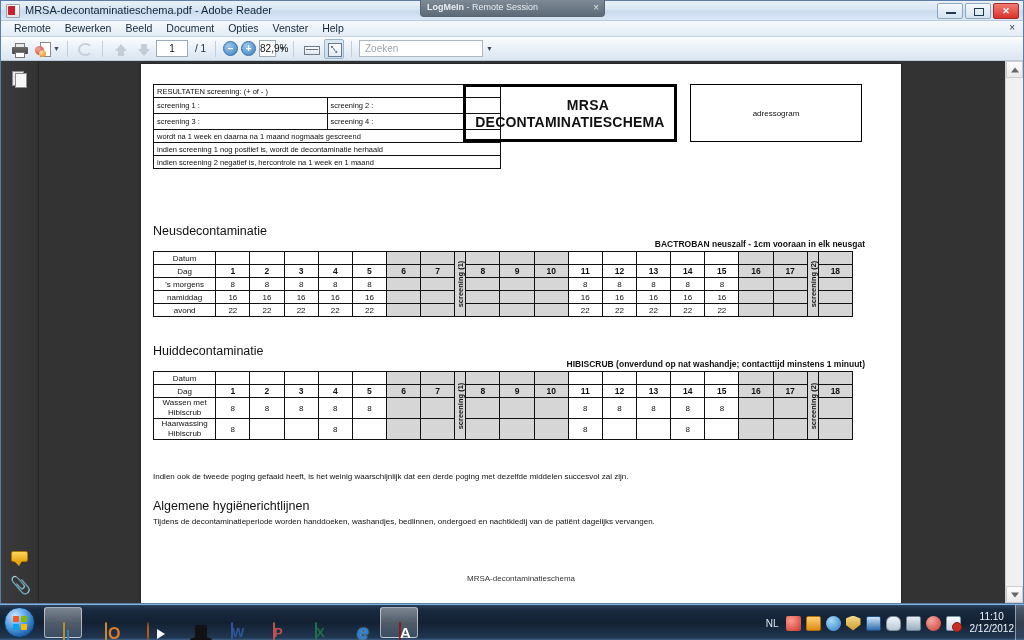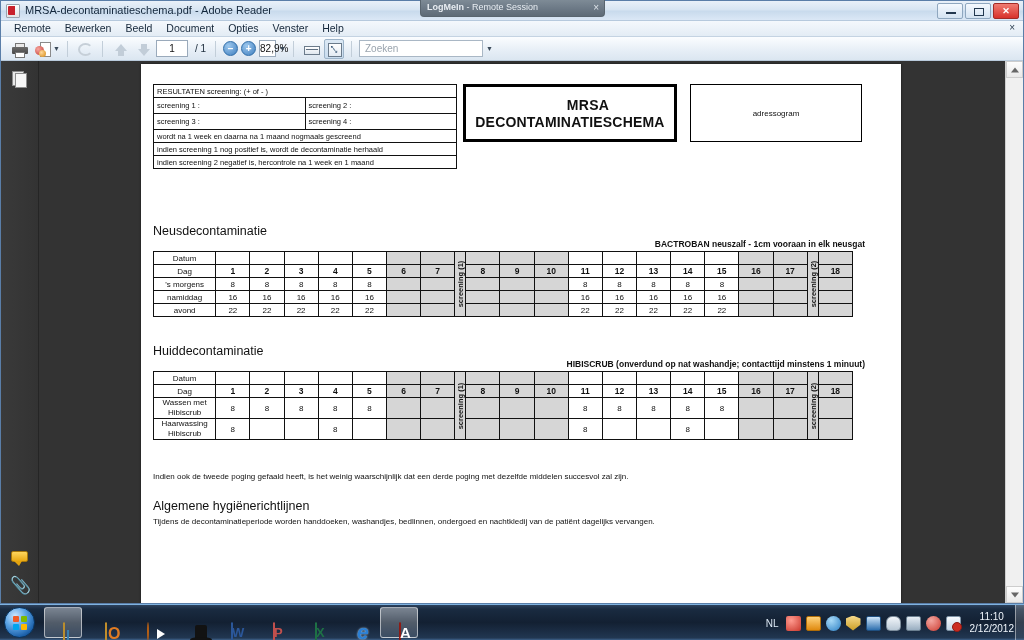--- a/index.html
+++ b/index.html
@@ -205,21 +205,21 @@
   #vscroll .up .tri { border-bottom:5px solid #666; }
   #vscroll .dn .tri { border-top:5px solid #666; }
 
   
   .doc { position:relative; width:100%; height:100%;
          font-family:"Liberation Sans", sans-serif; color:#111; }
 
   .hdr-wrap { position:absolute; left:12px; top:20px; width:736px; height:82px; }
 
   table.res {
-    border-collapse:collapse; width:304px; font-size:7.5px; color:#111;
+    border-collapse:collapse; width:348px; font-size:7.5px; color:#111;
     table-layout:fixed;
   }
   table.res td { border:1px solid #111; padding:1px 3px; height:13px; vertical-align:middle; }
   table.res td.tall { height:16px; }
 
   .mrsa-box {
     position:absolute; left:310px; top:0; width:214px; height:58px;
     border:3px solid #000; display:flex; flex-direction:column;
     align-items:center; justify-content:center; gap:1px;
   }
@@ -718,20 +718,21 @@
               </table>
           </div>
 
           <div class="sec3 body-text">Indien ook de tweede poging gefaald heeft, is het weinig waarschijnlijk dat een derde poging met dezelfde middelen succesvol zal zijn.</div>
 
           <div class="sec4">
             <div class="sec-title">Algemene hygiënerichtlijnen</div>
             <div class="body-text" style="margin-top:3px;">Tijdens de decontaminatieperiode worden handdoeken, washandjes, bedlinnen, ondergoed en nachtkledij van de patiënt dagelijks vervangen.</div>
           </div>
 
+          <div class="footer-line">MRSA-decontaminatieschema</div>
         </div>
       </div>
     </div>
 
     <div id="vscroll">
       <div class="sbtn up" style="top:0;">
           <span class="tri"></span>
         </div>
       <div class="sbtn dn" style="bottom:0;">
           <span class="tri"></span>

